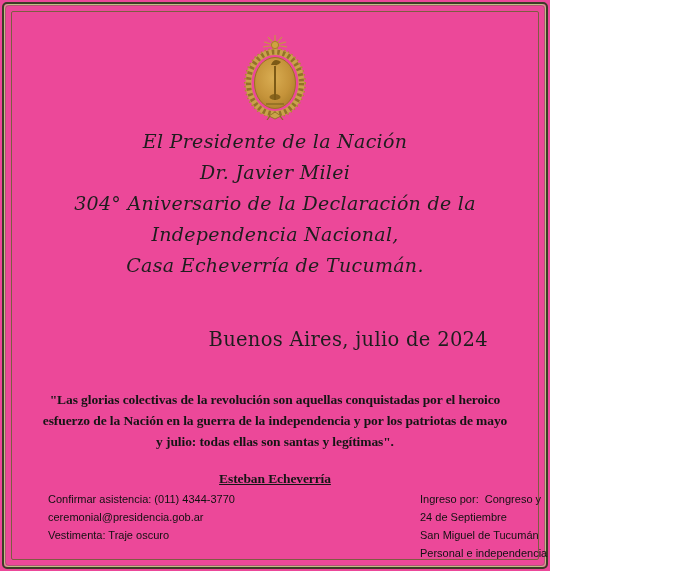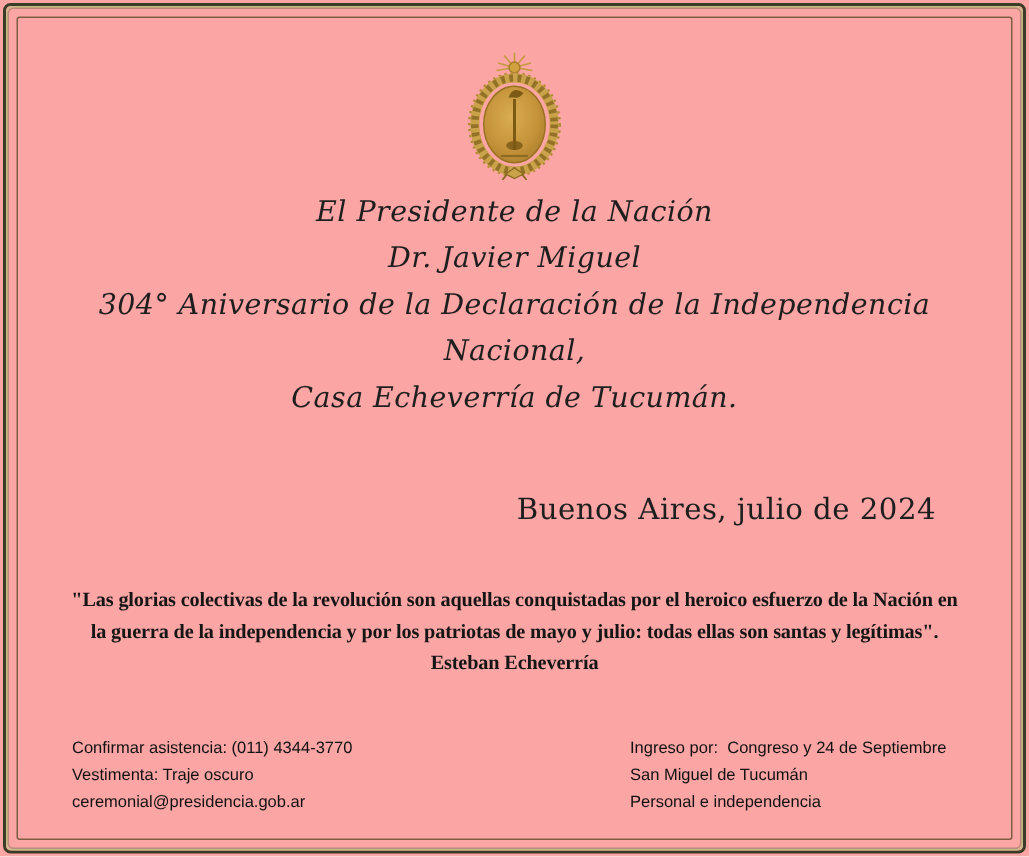--- a/index.html
+++ b/index.html
@@ -2,23 +2,23 @@
 <html><head>
 <meta charset="utf-8">
 <style>
   html, body {
     margin: 0;
     padding: 0;
     background: #ffffff;
   }
   .page {
     position: relative;
-    width: 686px;
+    width: 550px;
     height: 571px;
-    background: #fca5a5;
+    background: #ec4899;
     overflow: hidden;
     color: #1c1c1c;
   }
   
   .frame-outer {
     position: absolute; inset: 2px;
     border: 2px solid #3c3c26;
     border-radius: 5px;
     pointer-events: none;
   }
@@ -81,22 +81,23 @@
     right: 42px;
     text-align: center;
     font-family: "Liberation Serif", serif;
     font-weight: 600;
     font-size: 13.5px;
     line-height: 21px;
     letter-spacing: -0.1px;
     color: #151515;
   }
   .quote-author {
-    margin-top: 0px;
+    margin-top: 16px;
     font-weight: 600;
+    text-decoration: underline;
   }
 
   .footer-col {
     position: absolute;
     top: 490px;
     font-family: "Liberation Sans", sans-serif;
     font-size: 11px;
     line-height: 18px;
     font-weight: 400;
     color: #111111;
@@ -149,36 +150,36 @@
       <line x1="32" y1="70" x2="50" y2="70" stroke="#8a6a22" stroke-width="1.4"></line>
 
       <path d="M35,82 L41,78 L47,82 L41,85 Z" fill="#caa24a" stroke="#8a6a22" stroke-width="0.8"></path>
       <line x1="36" y1="82" x2="33" y2="86" stroke="#8a6a22" stroke-width="1.2"></line>
       <line x1="46" y1="82" x2="49" y2="86" stroke="#8a6a22" stroke-width="1.2"></line>
     </svg>
   </div>
 
   <div class="script-block">
     <div>El Presidente de la Nación</div>
-    <div>Dr. Javier Miguel</div>
+    <div>Dr. Javier Milei</div>
     <div>304° Aniversario de la Declaración de la Independencia Nacional,</div>
     <div>Casa Echeverría de Tucumán.</div>
   </div>
 
   <div class="dateline">Buenos Aires, julio de 2024</div>
 
   <div class="quote-block">
     <div>"Las glorias colectivas de la revolución son aquellas conquistadas por el heroico esfuerzo de la Nación en la guerra de la independencia y por los patriotas de mayo y julio: todas ellas son santas y legítimas".</div>
     <div class="quote-author">Esteban Echeverría</div>
   </div>
 
   <div class="footer-col footer-left">
     <div class="footer-line">Confirmar asistencia: (011) 4344-3770</div>
+    <div class="footer-line">ceremonial@presidencia.gob.ar</div>
     <div class="footer-line">Vestimenta: Traje oscuro</div>
-    <div class="footer-line">ceremonial@presidencia.gob.ar</div>
   </div>
 
   <div class="footer-col footer-right">
     <div class="footer-line">Ingreso por:  Congreso y 24 de Septiembre</div>
     <div class="footer-line">San Miguel de Tucumán</div>
     <div class="footer-line">Personal e independencia</div>
   </div>
 
 </div>
 

